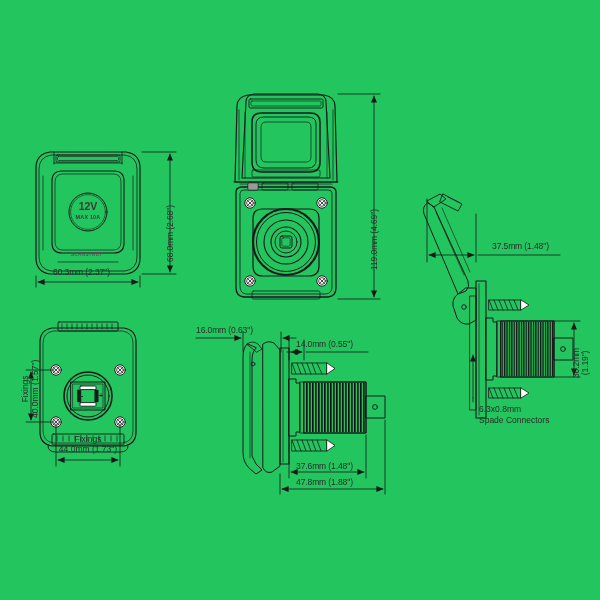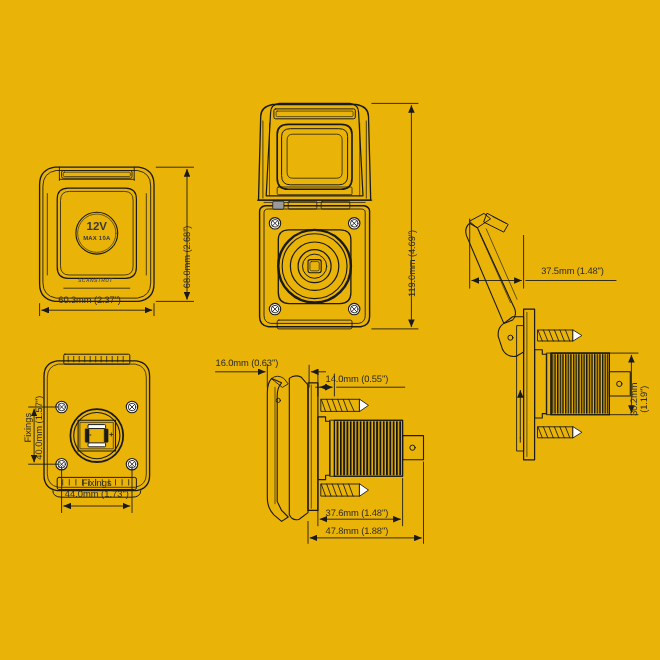--- a/index.html
+++ b/index.html
@@ -4,21 +4,21 @@
 <title>12V Socket Technical Drawing</title>
 <style>
   html,body{margin:0;padding:0;background:#ffffff;}
   body{
     width:600px;height:600px;
     font-family:"Liberation Sans", sans-serif;
     color:#222222;
     overflow:hidden;
     position:relative;
   }
-  #sheet{position:relative;width:600px;height:600px;background:#eab308;}
+  #sheet{position:relative;width:600px;height:600px;background:#22c55e;}
   svg#drawing{position:absolute;left:0;top:0;width:600px;height:600px;display:block;}
 
   .dimtext{
     position:absolute;
     font-family:"Liberation Sans", sans-serif;
     font-size:8.5px;
     color:#2a2a2a;
     white-space:nowrap;
     letter-spacing:-0.1px;
     line-height:1.12;
@@ -356,14 +356,15 @@
   <div class="dimtext vert" style="left:370px; top:270px;">119.0mm (4.69")</div>
 
   <div class="dimtext" style="left:196px; top:326px;">16.0mm (0.63")</div>
   <div class="dimtext" style="left:296px; top:340px;">14.0mm (0.55")</div>
   <div class="dimtext" style="left:296px; top:462px;">37.6mm (1.48")</div>
   <div class="dimtext" style="left:296px; top:478px;">47.8mm (1.88")</div>
 
   <div class="dimtext" style="left:492px; top:242px;">37.5mm (1.48")</div>
   <div class="dimtext vert two" style="left:572px; top:378px; text-align:center;"><span>30.2mm</span><br><span>(1.19")</span></div>
 
+  <div class="note" style="left:479px; top:404px;"><span>6.3x0.8mm</span><br><span>Spade Connectors</span></div>
 
 </div>
 
 </body></html>

